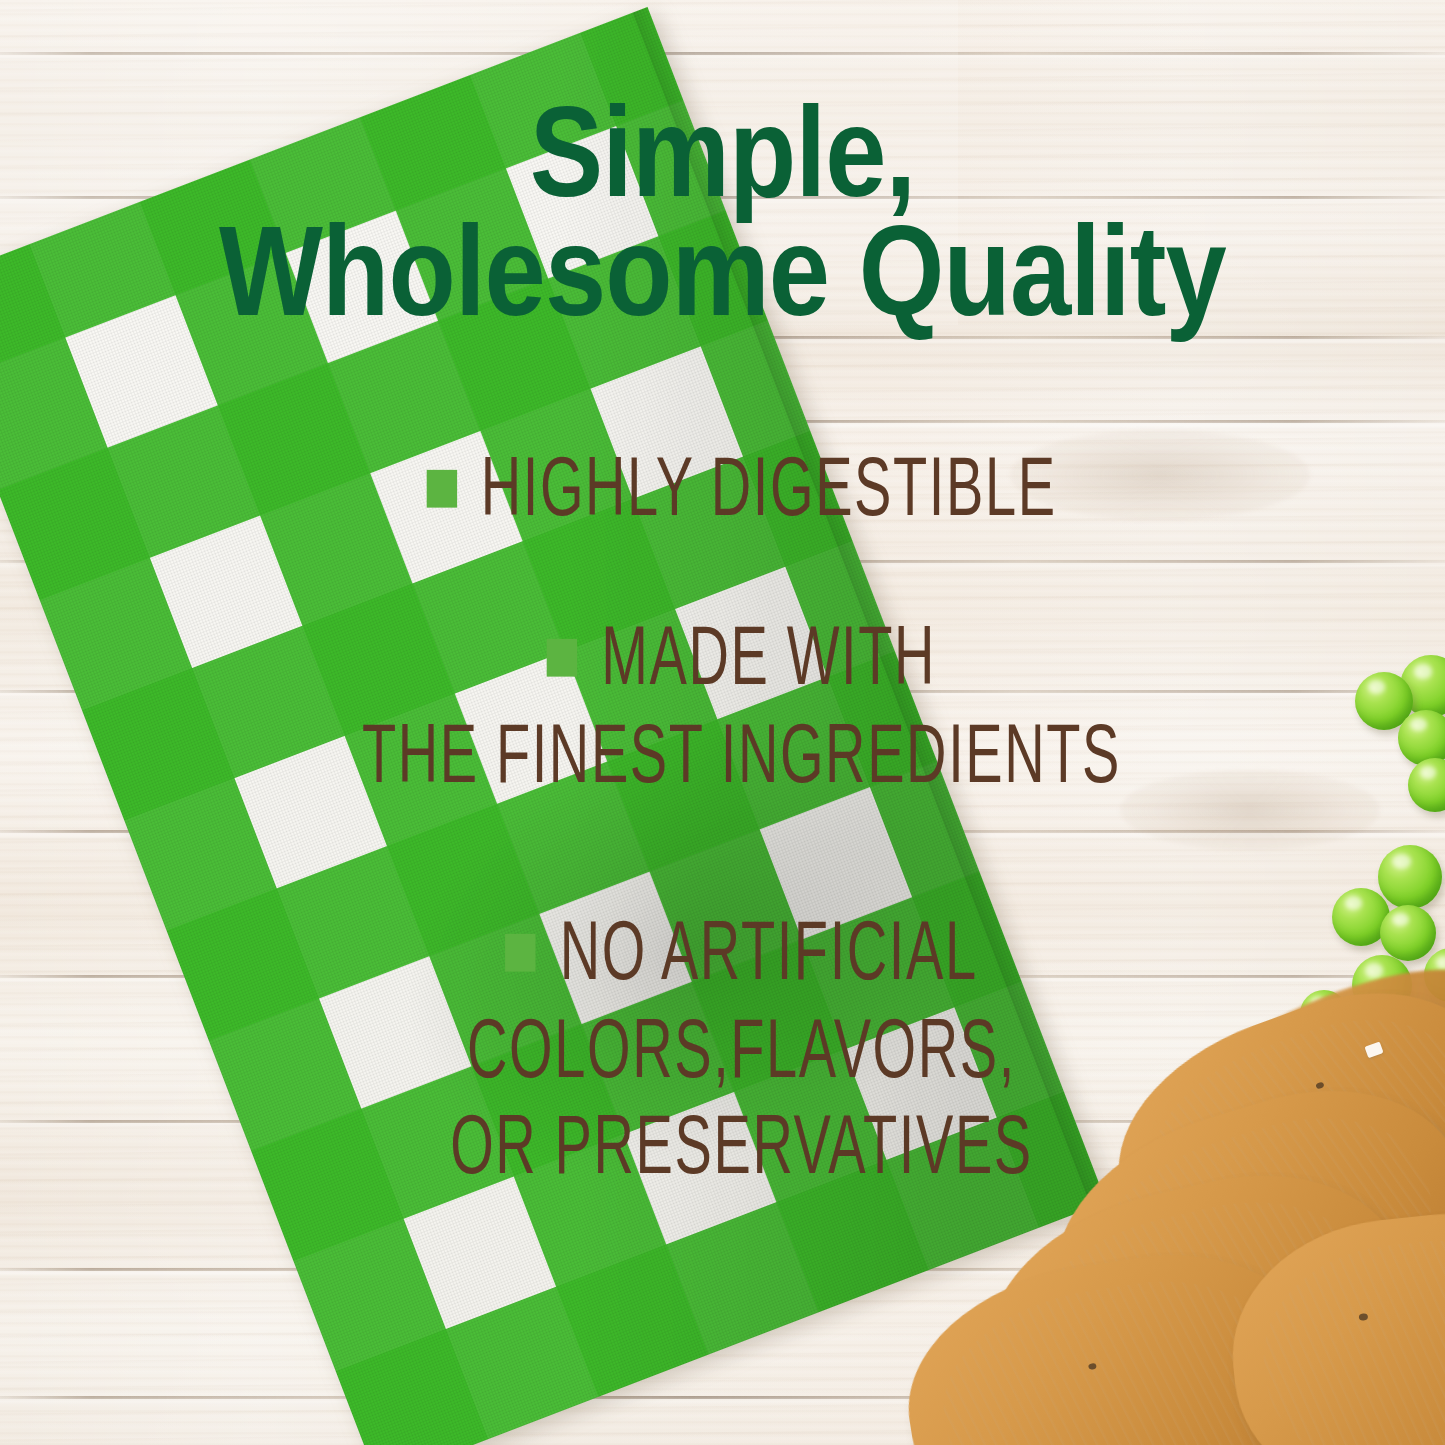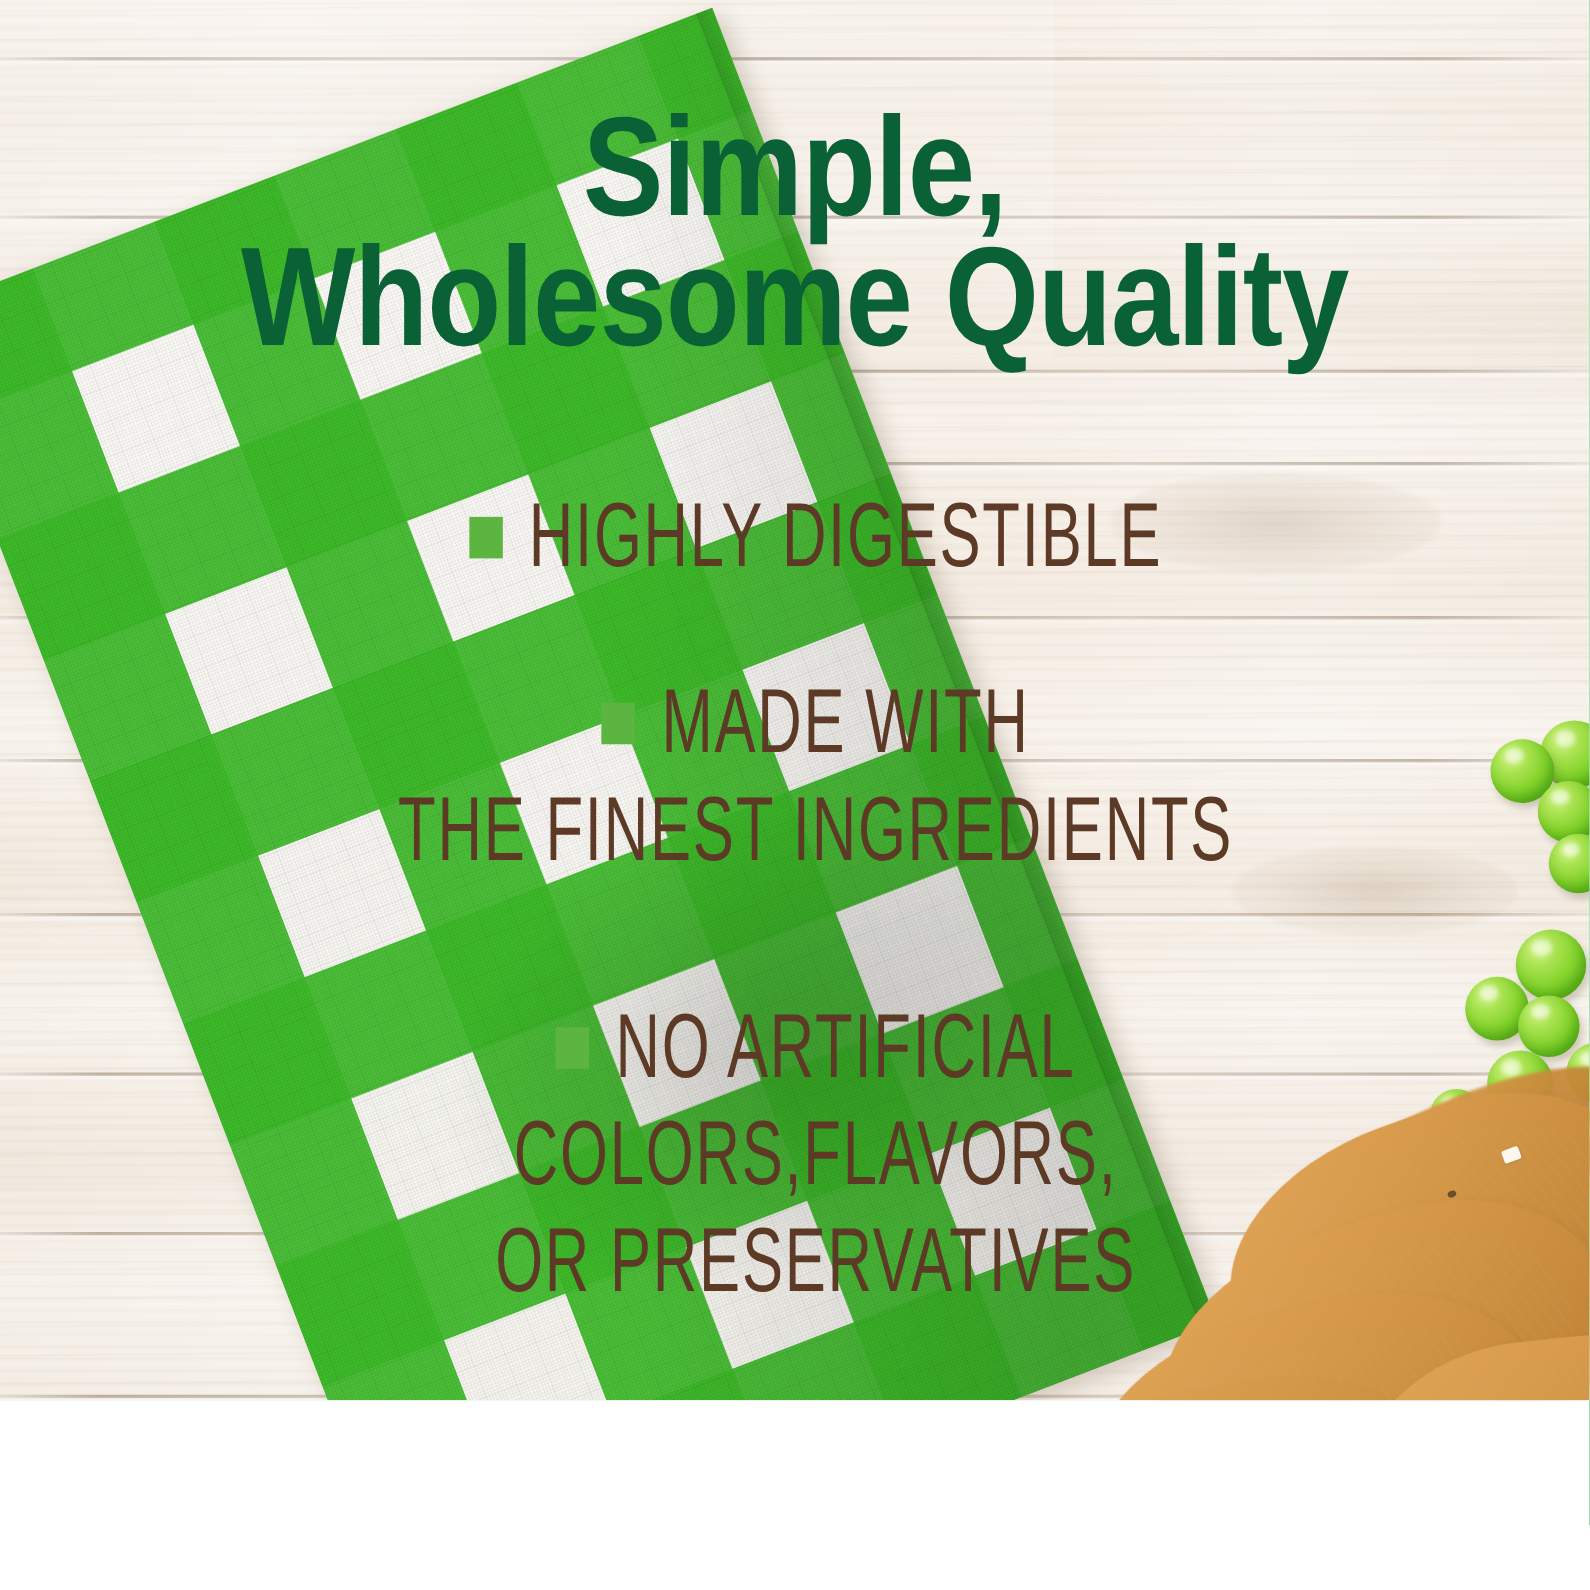--- a/index.html
+++ b/index.html
@@ -3,24 +3,24 @@
 <meta charset="utf-8">
 <style>
   html, body {
     margin: 0;
     padding: 0;
     background: #ffffff;
   }
   #canvas {
     position: relative;
     width: 1445px;
-    height: 1273px;
+    height: 1445px;
     overflow: hidden;
     font-family: "Liberation Sans", sans-serif;
-    background: #22c55e;
+    background: #eab308;
   }
 
   
   .wood-base {
     position: absolute;
     inset: 0;
     background:
       linear-gradient(90deg,
         rgba(255,255,255,0.00) 0%,
         rgba(255,255,255,0.22) 18%,

